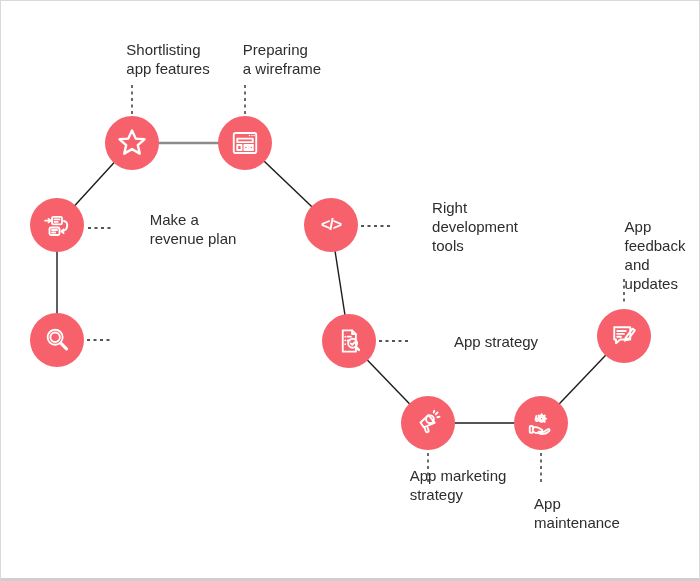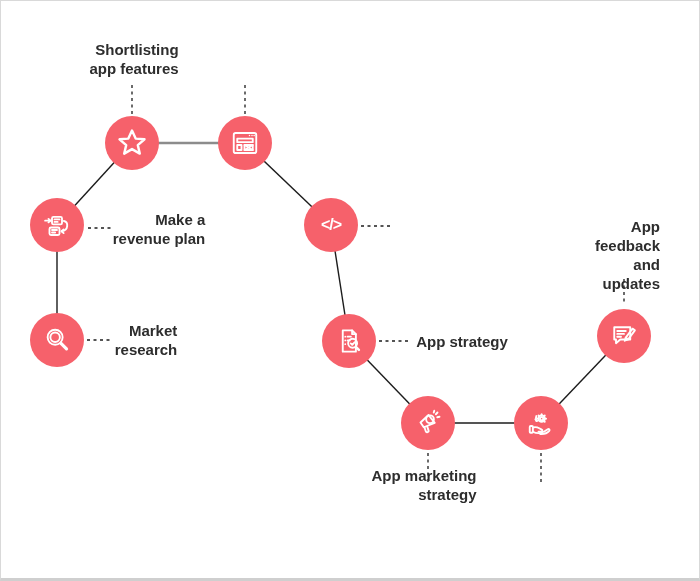--- a/index.html
+++ b/index.html
@@ -24,22 +24,22 @@
   }
   .node svg{stroke:var(--icon-white,#fff);fill:none;stroke-width:1.5;stroke-linecap:round;stroke-linejoin:round;}
   .node .fill-dot{fill:var(--icon-white,#fff);stroke:none;}
   .code-glyph{
     color:var(--icon-white,#fff);font-weight:700;font-size:16px;letter-spacing:-1px;
     font-family:"Liberation Sans","DejaVu Sans",sans-serif;
   }
   .label{
     position:absolute;transform:translate(-50%,-50%);
     color:var(--text-dark,#2d2d2d);
-    font-size:15px;line-height:19px;font-weight:700;
-    white-space:pre-line;text-align:right;
+    font-size:15px;line-height:19px;font-weight:400;
+    white-space:pre-line;text-align:left;margin-left:34px;
   }
 </style>
 </head>
 <body>
 
 <div class="canvas">
 
   <svg class="wires" viewBox="0 0 700 581">
     <line class="solid-line" x1="56" y1="339" x2="56" y2="224"></line>
     <line class="solid-line" x1="56" y1="224" x2="131" y2="142"></line>
@@ -158,23 +158,28 @@
       <line x1="6.6" y1="8" x2="13.4" y2="8"></line>
       <line x1="6.6" y1="10.3" x2="12" y2="10.3"></line>
       <line x1="6.6" y1="12.6" x2="9.6" y2="12.6"></line>
       <path d="M13.4,13.3 L18.8,6.1 L20.7,7.5 L15.3,14.7 Z"></path>
       <path d="M13.4,13.3 L12.6,15.8 L15.3,14.7"></path>
     </svg>
   </div>
 
   <div class="label" style="left:133px;top:58px">Shortlisting
 app features</div>
+  <div class="label" style="left:247px;top:58px">Preparing
+a wireframe</div>
   <div class="label" style="left:158px;top:228px">Make a
 revenue plan</div>
-  <div class="label" style="left:145px;top:339px">Market
-research</div>
+  <div class="label" style="left:440px;top:225px">Right
+development
+tools</div>
   <div class="label" style="left:461px;top:340px">App strategy</div>
   <div class="label" style="left:423px;top:484px">App marketing
 strategy</div>
+  <div class="label" style="left:542px;top:512px">App
+maintenance</div>
   <div class="label" style="left:620px;top:254px">App feedback
 and updates</div>
 
 </div>
 
 </body></html>

